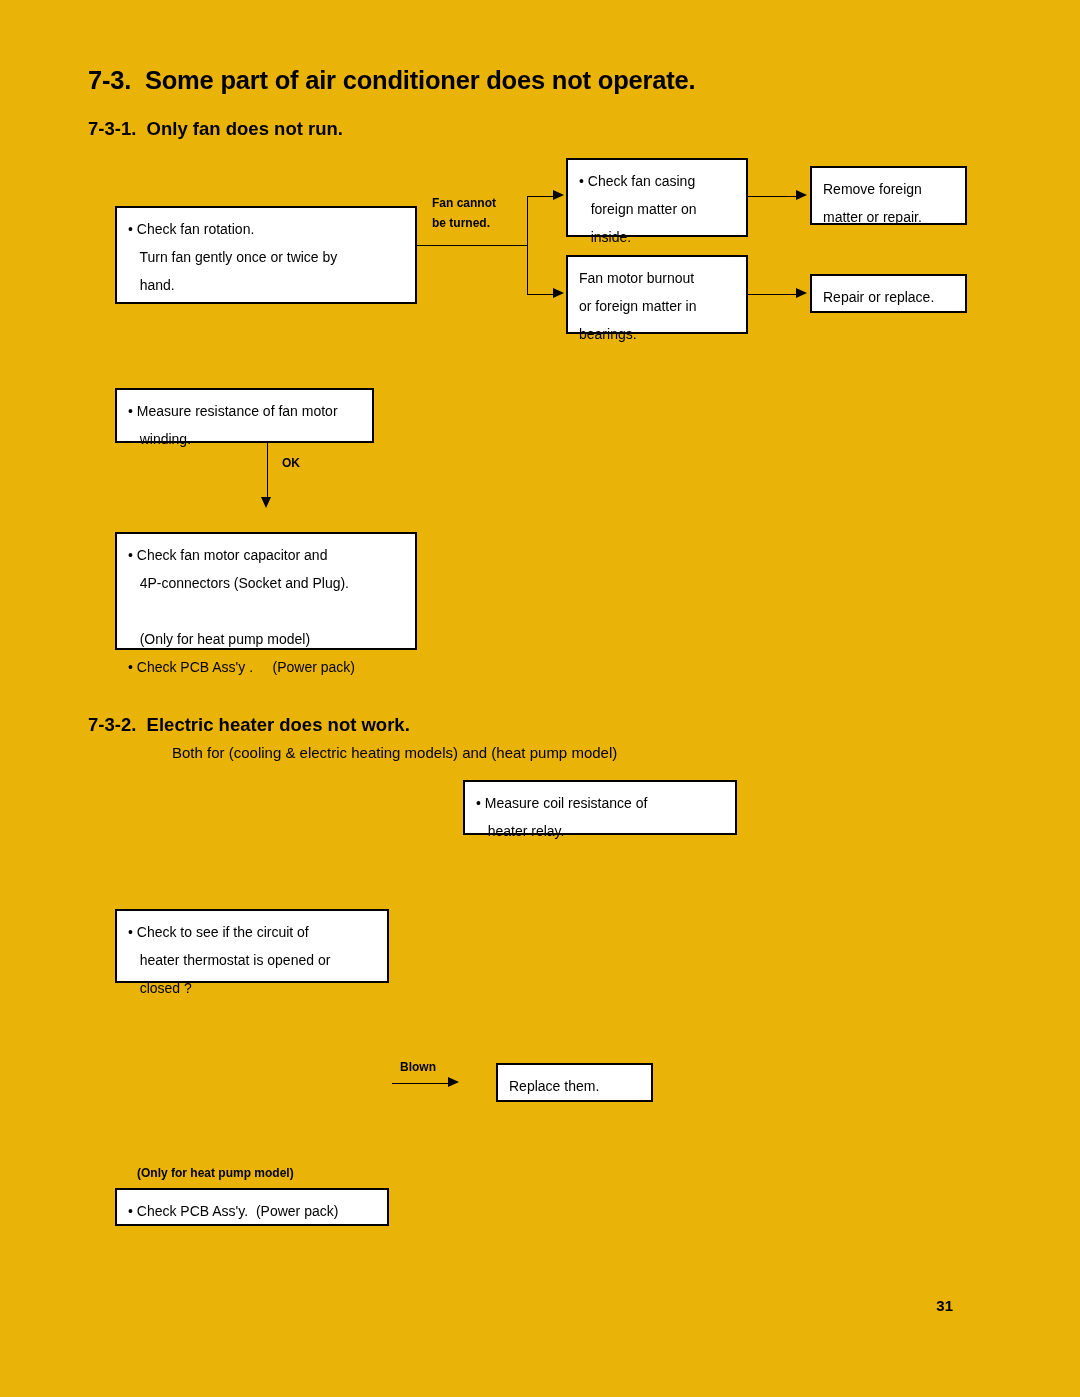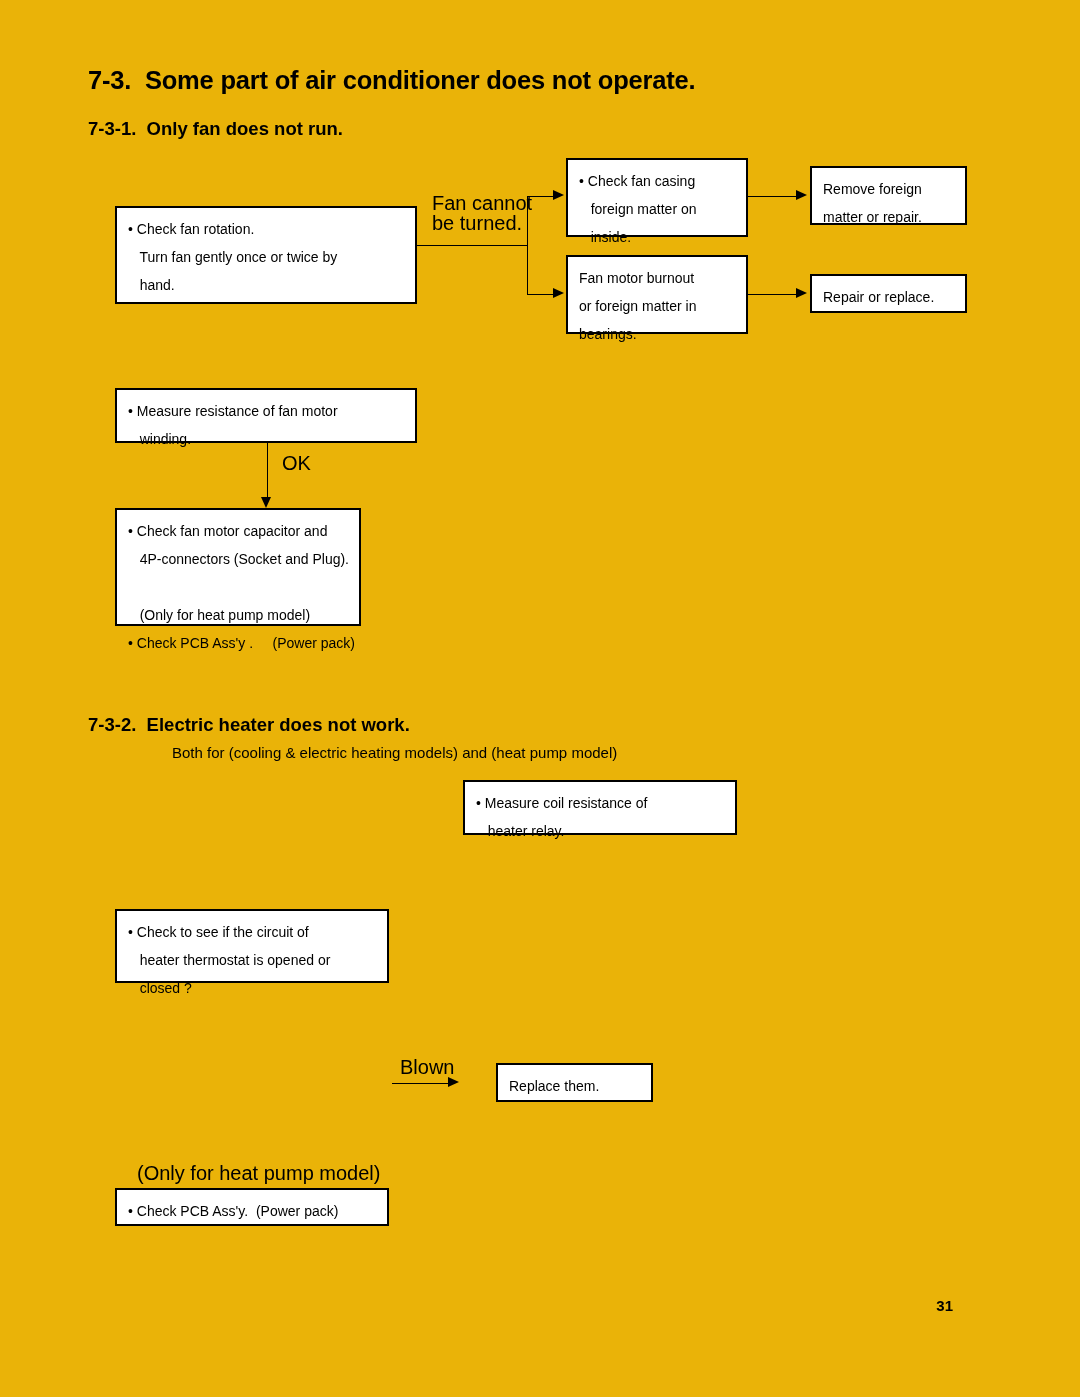--- a/index.html
+++ b/index.html
@@ -81,23 +81,24 @@
     width: 0;
     height: 0;
     border-left: 5.5px solid transparent;
     border-right: 5.5px solid transparent;
     border-top: 11px solid #000000;
   }
 
   
   .lbl {
     position: absolute;
-    font-size: 20px;
+    font-size: 12px;
     line-height: 19.5px;
     white-space: pre;
+    font-weight: bold;
   }
 
   .pagenum {
     position: absolute;
     left: 0;
     top: 1297px;
     width: 953px;
     text-align: right;
     font-size: 15px;
     font-weight: bold;
@@ -148,30 +149,30 @@
 
   <div class="box" style="left:810px; top:166px; width:157px; height:59px;">
     <div class="txt">Remove foreign
 matter or repair.</div>
   </div>
 
   <div class="box" style="left:810px; top:274px; width:157px; height:39px;">
     <div class="txt">Repair or replace.</div>
   </div>
 
-  <div class="box" style="left:115px; top:388px; width:302px; height:55px;">
+  <div class="box" style="left:115px; top:388px; width:259px; height:55px;">
     <div class="txt">• Measure resistance of fan motor
    winding.</div>
   </div>
 
   <div class="ln-v" style="left:267px; top:443px; height:55px;"></div>
   <div class="arw-d" style="left:261px; top:497px;"></div>
   <div class="lbl" style="left:282px; top:454px;">OK</div>
 
-  <div class="box" style="left:115px; top:508px; width:246px; height:118px;">
+  <div class="box" style="left:115px; top:532px; width:302px; height:118px;">
     <div class="txt">• Check fan motor capacitor and
    4P-connectors (Socket and Plug).
 
    (Only for heat pump model)
 • Check PCB Ass'y .     (Power pack)</div>
   </div>
 
   <div class="h-sub" style="left:88px; top:714px;"><span>7-3-2.</span>&nbsp; <span>Electric heater does not work.</span></div>
   <div class="h-note" style="left:172px; top:744px;">Both for (cooling &amp; electric heating models) and (heat pump model)</div>
 

